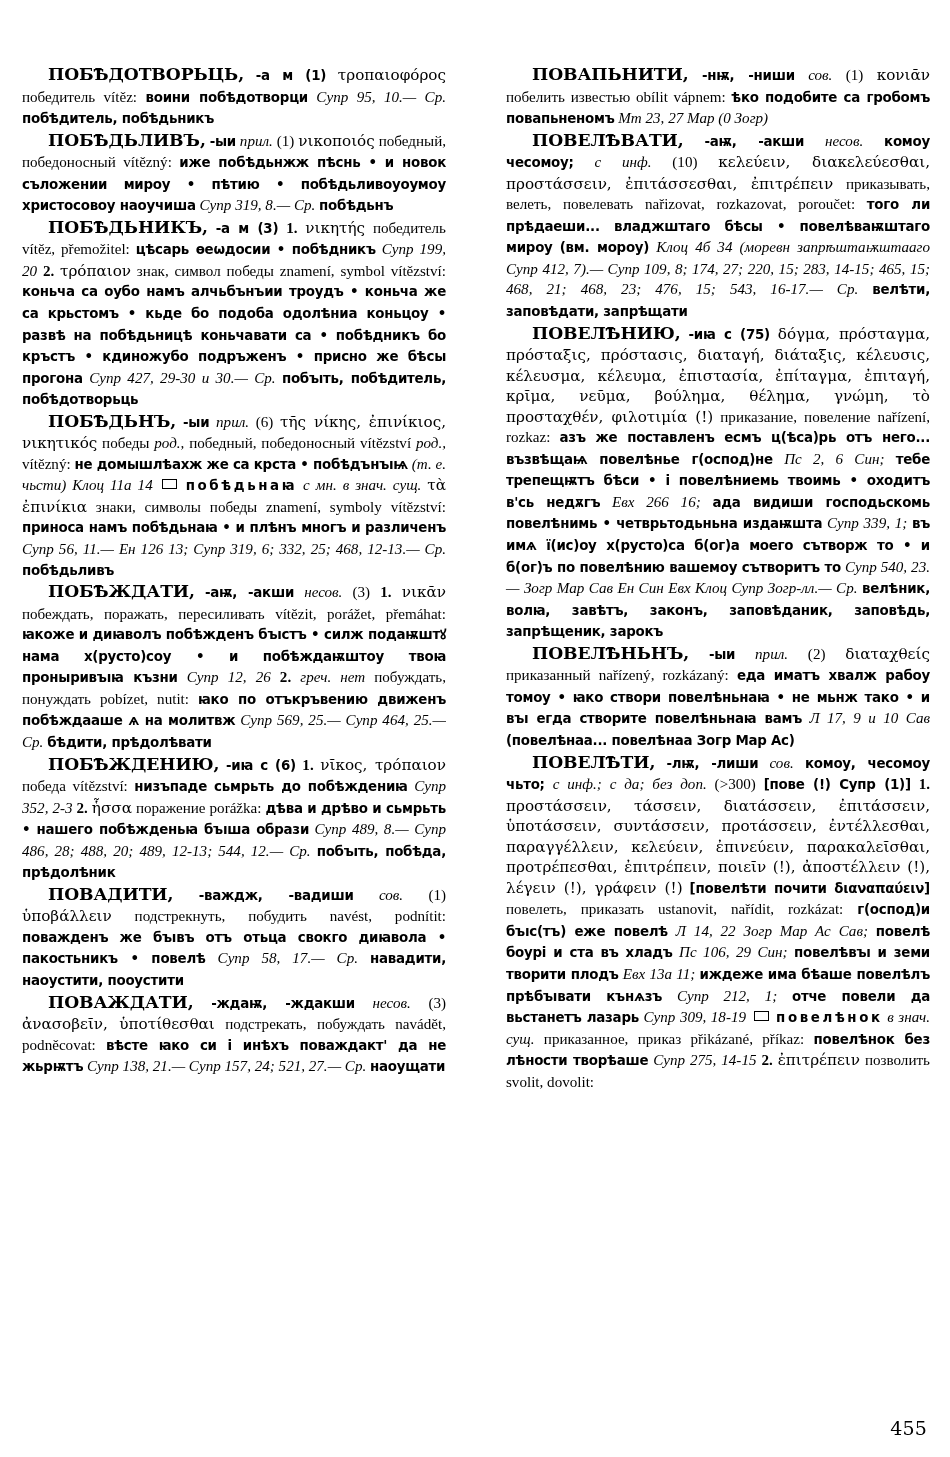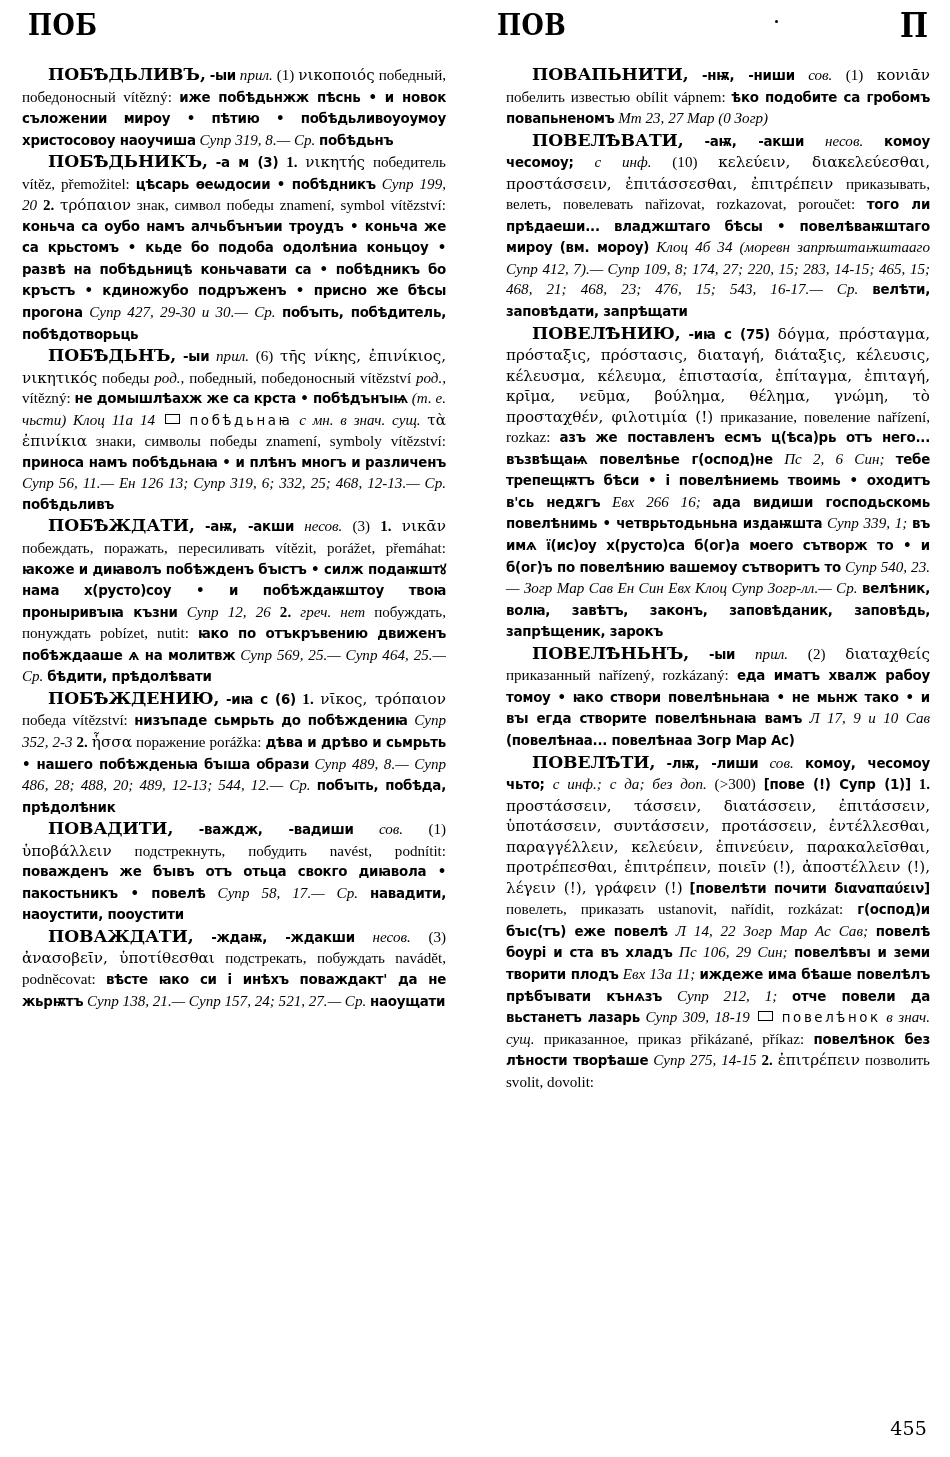--- a/index.html
+++ b/index.html
@@ -128,21 +128,21 @@
     font-family: "DejaVu Serif", "Liberation Serif", serif;
     font-size: 15.2px;
   }
   
   .sense {
     font-weight: bold;
   }
   
   .spaced {
     font-family: "DejaVu Sans", "Liberation Sans", sans-serif;
-    font-weight: normal;
+    font-weight: bold;
     font-size: 13.4px;
     letter-spacing: 2.6px;
   }
   
   .rect {
     display: inline-block;
     width: 13px;
     height: 8px;
     border: 1.6px solid #000;
     vertical-align: 1px;
@@ -158,31 +158,26 @@
     font-weight: normal;
     font-size: 19px;
     letter-spacing: 0.2px;
   }
 </style>
 </head>
 <body>
 
 <div class="page">
 
-  <div class="running-head">
-    <span class="rh-left">ПОБ</span>
-    <span class="rh-mid">ПОВ</span>
-    <span class="rh-dot"></span>
-    <span class="rh-right">П</span>
-  </div>
 
   <div class="columns">
 
     <div class="col col-left">
 
+      <p class="entry"><span class="hw">ПОБѢДОТВОРЬЦЬ,</span> <span class="ocs">-а м (1)</span> <span class="gk">τροπαιοφόρος</span> <span>победитель</span> <span>vítěz:</span> <span class="ocs">воини побѣдотворци</span> <span class="src">Супр 95, 10.</span><span class="src">— Ср.</span> <span class="ocs">побѣдитель, побѣдьникъ</span></p>
 
       <p class="entry"><span class="hw">ПОБѢДЬЛИВЪ,</span> <span class="ocs">-ыи</span> <span class="gr">прил.</span> <span>(1)</span> <span class="gk">νικοποιός</span> <span>победный, победоносный</span> <span>vítězný:</span> <span class="ocs">иже побѣдьнжж пѣснь • и новок съложении мироу • пѣтию • побѣдьливоуоумоу христосовоу наоучиша</span> <span class="src">Супр 319, 8.</span><span class="src">— Ср.</span> <span class="ocs">побѣдьнъ</span></p>
 
       <p class="entry"><span class="hw">ПОБѢДЬНИКЪ,</span> <span class="ocs">-а м (3)</span> <span class="sense">1.</span> <span class="gk">νικητής</span> <span>победитель</span> <span>vítěz, přemožitel:</span> <span class="ocs">цѣсарь ѳеѡдосии • побѣдникъ</span> <span class="src">Супр 199, 20</span> <span class="sense">2.</span> <span class="gk">τρόπαιον</span> <span>знак, символ победы</span> <span>znamení, symbol vítězství:</span> <span class="ocs">коньча са оубо намъ алчьбънъии троудъ • коньча же са крьстомъ • кьде бо подоба одолѣниа коньцоу • развѣ на побѣдьницѣ коньчавати са • побѣдникъ бо кръстъ • кдиножубо подръженъ • присно же бѣсы прогона</span> <span class="src">Супр 427, 29-30 и 30.</span><span class="src">— Ср.</span> <span class="ocs">побъıть, побѣдитель, побѣдотворьць</span></p>
 
       <p class="entry"><span class="hw">ПОБѢДЬНЪ,</span> <span class="ocs">-ыи</span> <span class="gr">прил.</span> <span>(6)</span> <span class="gk">τῆς νίκης, ἐπινίκιος, νικητικός</span> <span>победы</span> <span class="gr">род.,</span> <span>победный, победоносный</span> <span>vítězství</span> <span class="gr">род.,</span> <span>vítězný:</span> <span class="ocs">не домышлѣахж же са крста • побѣдънъıѩ</span> <span class="gr">(т. е. чьсти)</span> <span class="src">Клоц 11а 14</span> <span class="rect"></span> <span class="spaced">побѣдьнаꙗ</span> <span class="gr">с мн. в знач. сущ.</span> <span class="gk">τὰ ἐπινίκια</span> <span>знаки, символы победы</span> <span>znamení, symboly vítězství:</span> <span class="ocs">приноса намъ побѣдьнаꙗ • и плѣнъ многъ и различенъ</span> <span class="src">Супр 56, 11.— Ен 126 13; Супр 319, 6; 332, 25; 468, 12-13.</span><span class="src">— Ср.</span> <span class="ocs">побѣдьливъ</span></p>
 
       <p class="entry"><span class="hw">ПОБѢЖДАТИ,</span> <span class="ocs">-аѭ, -акши</span> <span class="gr">несов.</span> <span>(3)</span> <span class="sense">1.</span> <span class="gk">νικᾶν</span> <span>побеждать, поражать, пересиливать</span> <span>vítězit, porážet, přemáhat:</span> <span class="ocs">ꙗкоже и диꙗволъ побѣжденъ бъıстъ • силж подаѭштꙋ нама х(русто)соу • и побѣждаѭштоу твоꙗ проныривъıꙗ къзни</span> <span class="src">Супр 12, 26</span> <span class="sense">2.</span> <span class="gr">греч. нет</span> <span>побуждать, понуждать</span> <span>pobízet, nutit:</span> <span class="ocs">ꙗко по отъкръвению движенъ побѣждааше ѧ на молитвж</span> <span class="src">Супр 569, 25.— Супр 464, 25.</span><span class="src">— Ср.</span> <span class="ocs">бѣдити, прѣдолѣвати</span></p>
 
       <p class="entry"><span class="hw">ПОБѢЖДЕНИЮ,</span> <span class="ocs">-иꙗ с (6)</span> <span class="sense">1.</span> <span class="gk">νῖκος, τρόπαιον</span> <span>победа</span> <span>vítězství:</span> <span class="ocs">низъпаде сьмрьть до побѣждениꙗ</span> <span class="src">Супр 352, 2-3</span> <span class="sense">2.</span> <span class="gk">ἧσσα</span> <span>поражение</span> <span>porážka:</span> <span class="ocs">дѣва и дрѣво и сьмрьть • нашего побѣжденьꙗ бъıша образи</span> <span class="src">Супр 489, 8.— Супр 486, 28; 488, 20; 489, 12-13; 544, 12.</span><span class="src">— Ср.</span> <span class="ocs">побъıть, побѣда, прѣдолѣник</span></p>

